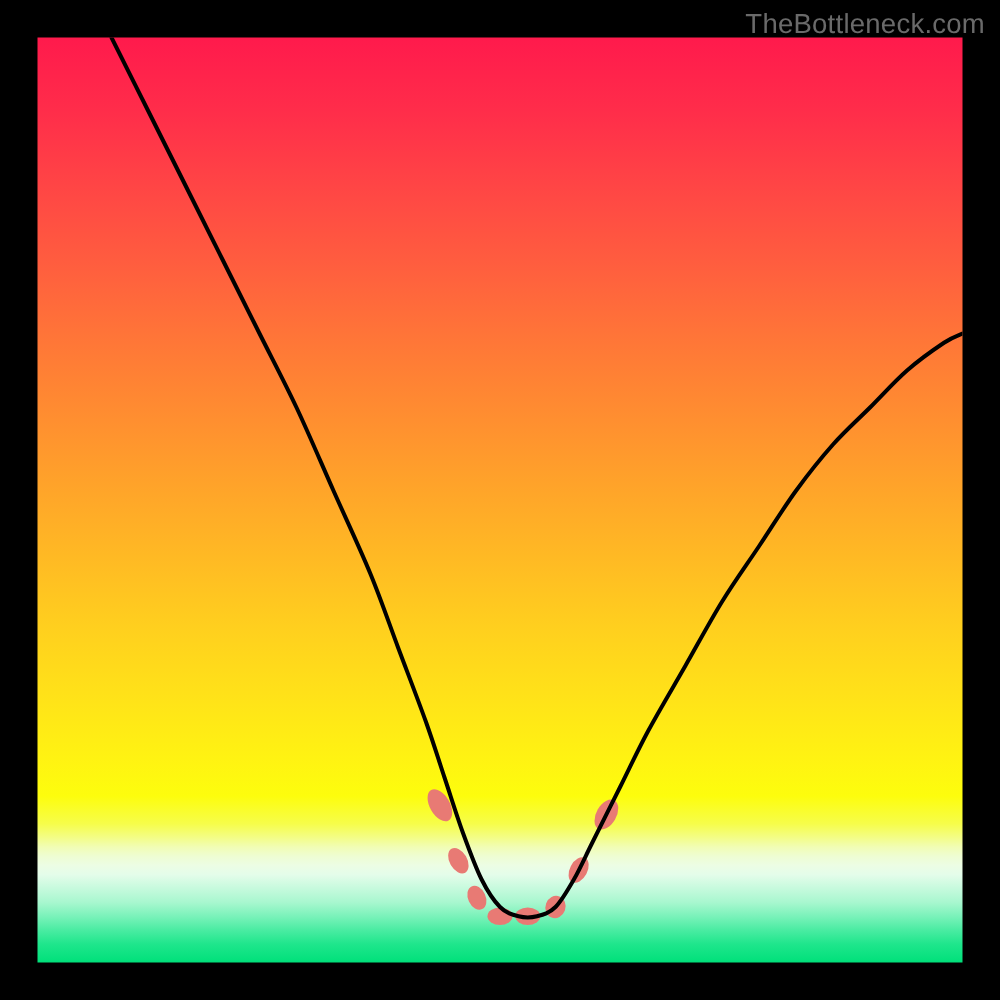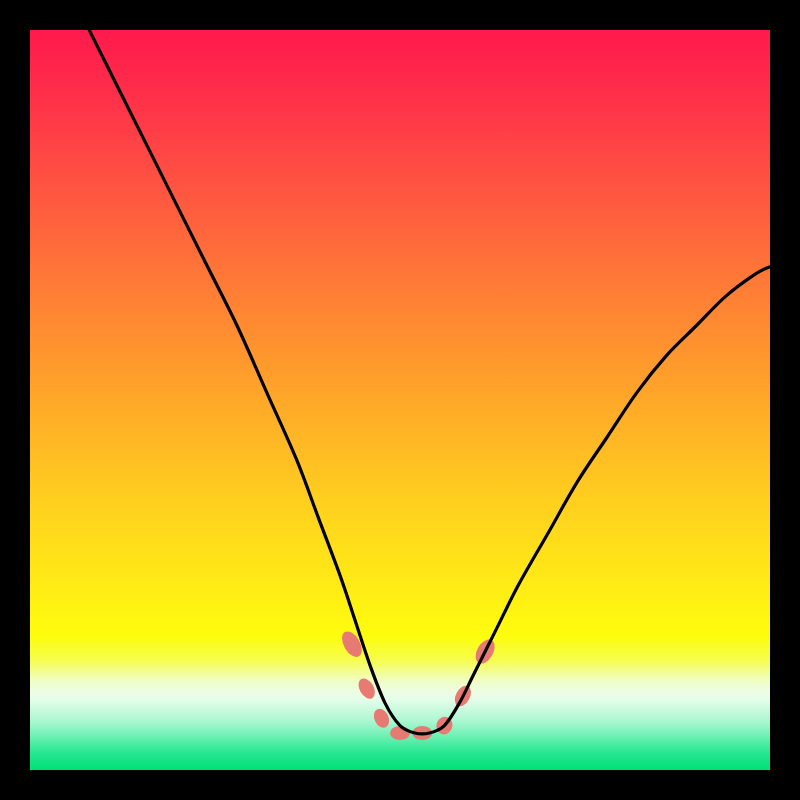--- a/index.html
+++ b/index.html
@@ -81,13 +81,14 @@
           <ellipse cx="351.5" cy="688.2" rx="7" ry="10" fill="#e87a74" stroke="#e87a74" stroke-width="0" transform="rotate(-25 351.5 688.2)"></ellipse>
           <ellipse cx="370" cy="703" rx="10" ry="7" fill="#e87a74" stroke="#e87a74" stroke-width="0" transform="rotate(0 370 703)"></ellipse>
           <ellipse cx="392.20000000000005" cy="703" rx="10" ry="7" fill="#e87a74" stroke="#e87a74" stroke-width="0" transform="rotate(0 392.20000000000005 703)"></ellipse>
           <ellipse cx="414.40000000000003" cy="695.6" rx="8" ry="9" fill="#e87a74" stroke="#e87a74" stroke-width="0" transform="rotate(20 414.40000000000003 695.6)"></ellipse>
           <ellipse cx="432.9" cy="666" rx="7" ry="11" fill="#e87a74" stroke="#e87a74" stroke-width="0" transform="rotate(28 432.9 666)"></ellipse>
           <ellipse cx="455.09999999999997" cy="621.6" rx="8" ry="13" fill="#e87a74" stroke="#e87a74" stroke-width="0" transform="rotate(30 455.09999999999997 621.6)"></ellipse>
         </g>
       <path id="curve-path" fill="none" stroke="#000000" stroke-width="3.2" stroke-linecap="round" d="M 59.2,0 C 64.13333333333334,9.866666666666655 78.93333333333334,39.4666666666666 88.8,59.19999999999993 C 98.66666666666666,78.93333333333327 108.53333333333333,98.66666666666663 118.4,118.39999999999998 C 128.26666666666668,138.13333333333333 138.13333333333333,157.8666666666667 148,177.60000000000002 C 157.86666666666667,197.33333333333334 167.73333333333332,217.06666666666663 177.6,236.79999999999995 C 187.46666666666667,256.5333333333333 197.33333333333334,275.0333333333333 207.20000000000002,296 C 217.0666666666667,316.9666666666667 226.93333333333334,340.4 236.8,362.59999999999997 C 246.66666666666669,384.79999999999995 257.76666666666665,408.23333333333335 266.4,429.2 C 275.0333333333333,450.16666666666663 281.20000000000005,468.66666666666663 288.6,488.4 C 296,508.1333333333333 304.6333333333333,530.3333333333334 310.8,547.6 C 316.9666666666667,564.8666666666667 320.6666666666667,577.2 325.6,592 C 330.53333333333336,606.8 335.4666666666667,622.8333333333333 340.40000000000003,636.4 C 345.33333333333337,649.9666666666667 350.26666666666665,663.5333333333333 355.2,673.4 C 360.1333333333333,683.2666666666667 365.06666666666666,690.6666666666667 370,695.6 C 374.93333333333334,700.5333333333333 379.8666666666667,701.7666666666667 384.8,703 C 389.73333333333335,704.2333333333333 394.6666666666667,704.2333333333333 399.6,703 C 404.53333333333336,701.7666666666667 409.4666666666667,700.5333333333333 414.40000000000003,695.6 C 419.33333333333337,690.6666666666667 424.26666666666665,682.0333333333333 429.2,673.4 C 434.1333333333333,664.7666666666667 437.8333333333333,656.1333333333333 444,643.8 C 450.1666666666667,631.4666666666666 458.79999999999995,614.1999999999999 466.2,599.4 C 473.6,584.6 479.7666666666667,571.0333333333333 488.40000000000003,555 C 497.03333333333336,538.9666666666667 508.1333333333333,520.4666666666667 518,503.2 C 527.8666666666667,485.93333333333334 537.7333333333333,467.4333333333333 547.6,451.4 C 557.4666666666667,435.3666666666667 567.3333333333334,421.8 577.2,407 C 587.0666666666667,392.2 596.9333333333333,376.16666666666663 606.8,362.59999999999997 C 616.6666666666666,349.0333333333333 626.5333333333333,336.69999999999993 636.4,325.59999999999997 C 646.2666666666667,314.5 656.1333333333333,305.8666666666667 666,296 C 675.8666666666667,286.1333333333333 685.7333333333332,275.0333333333333 695.5999999999999,266.4 C 705.4666666666666,257.76666666666665 717.8,249.13333333333333 725.1999999999999,244.2 C 732.5999999999999,239.26666666666665 737.5333333333333,238.0333333333333 740,236.79999999999995"></path>
     </svg>
   </div>
+  <div class="attribution">TheBottleneck.com</div>
 </div>
 
 </body></html>

